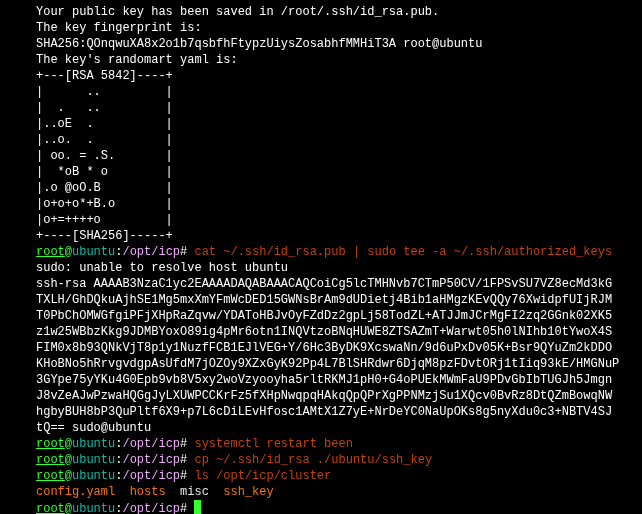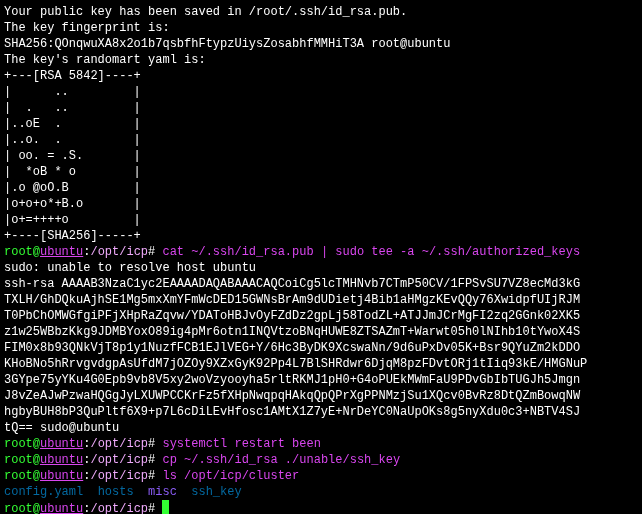--- a/index.html
+++ b/index.html
@@ -10,30 +10,31 @@
     font-size: 12px;
     line-height: 16px;
     width: 642px;
     height: 514px;
     box-sizing: border-box;
     overflow: hidden;
   }
   .line {
     white-space: pre;
     color: #fff;
+    margin-left: 32px;
   }
-  .user { color: #33ff33; }
-  .host { color: #d946ef; text-decoration: underline; }
+  .user { color: #33ff33; text-decoration: underline; }
+  .host { color: #14b8a6; }
   .at   { color: #33ff33; }
   .colon{ color: #fff; }
   .path { color: #f0abfc; }
   .hash { color: #fff; }
-  .cmd  { color: #d946ef; }
-  .out  { color: #0369a1; }
-  .dir  { color: #8b5cf6; }
+  .cmd  { color: #c2410c; }
+  .out  { color: #f97316; }
+  .dir  { color: #e5e5e5; }
   .cursor {
     display: inline-block;
     width: 7px;
     height: 14px;
     background: #33ff33;
     vertical-align: -2px;
   }
 </style>
 </head>
 <body>
@@ -64,19 +65,19 @@
 <div class="line">z1w25WBbzKkg9JDMBYoxO89ig4pMr6otn1INQVtzoBNqHUWE8ZTSAZmT+Warwt05h0lNIhb10tYwoX4S</div>
 <div class="line">FIM0x8b93QNkVjT8p1y1NuzfFCB1EJlVEG+Y/6Hc3ByDK9XcswaNn/9d6uPxDv05K+Bsr9QYuZm2kDDO</div>
 <div class="line">KHoBNo5hRrvgvdgpAsUfdM7jOZOy9XZxGyK92Pp4L7BlSHRdwr6DjqM8pzFDvtORj1tIiq93kE/HMGNuP</div>
 <div class="line">3GYpe75yYKu4G0Epb9vb8V5xy2woVzyooyha5rltRKMJ1pH0+G4oPUEkMWmFaU9PDvGbIbTUGJh5Jmgn</div>
 <div class="line">J8vZeAJwPzwaHQGgJyLXUWPCCKrFz5fXHpNwqpqHAkqQpQPrXgPPNMzjSu1XQcv0BvRz8DtQZmBowqNW</div>
 <div class="line">hgbyBUH8bP3QuPltf6X9+p7L6cDiLEvHfosc1AMtX1Z7yE+NrDeYC0NaUpOKs8g5nyXdu0c3+NBTV4SJ</div>
 <div class="line">tQ== sudo@ubuntu</div>
 
 <div class="line"><span class="user">root</span><span class="at">@</span><span class="host">ubuntu</span><span class="colon">:</span><span class="path">/opt/icp</span><span class="hash"># </span><span class="cmd">systemctl restart been</span></div>
 
-<div class="line"><span class="user">root</span><span class="at">@</span><span class="host">ubuntu</span><span class="colon">:</span><span class="path">/opt/icp</span><span class="hash"># </span><span class="cmd">cp ~/.ssh/id_rsa ./unable/ssh_key</span></div>
+<div class="line"><span class="user">root</span><span class="at">@</span><span class="host">ubuntu</span><span class="colon">:</span><span class="path">/opt/icp</span><span class="hash"># </span><span class="cmd">cp ~/.ssh/id_rsa ./ubuntu/ssh_key</span></div>
 
 <div class="line"><span class="user">root</span><span class="at">@</span><span class="host">ubuntu</span><span class="colon">:</span><span class="path">/opt/icp</span><span class="hash"># </span><span class="cmd">ls /opt/icp/cluster</span></div>
 
 <div class="line"><span class="out">config.yaml</span><span class="out">  </span><span class="out">hosts</span><span class="out">  </span><span class="dir">misc</span><span class="out">  </span><span class="out">ssh_key</span></div>
 
 <div class="line"><span class="user">root</span><span class="at">@</span><span class="host">ubuntu</span><span class="colon">:</span><span class="path">/opt/icp</span><span class="hash"># </span><span class="cursor"></span></div>
 
 </body></html>

